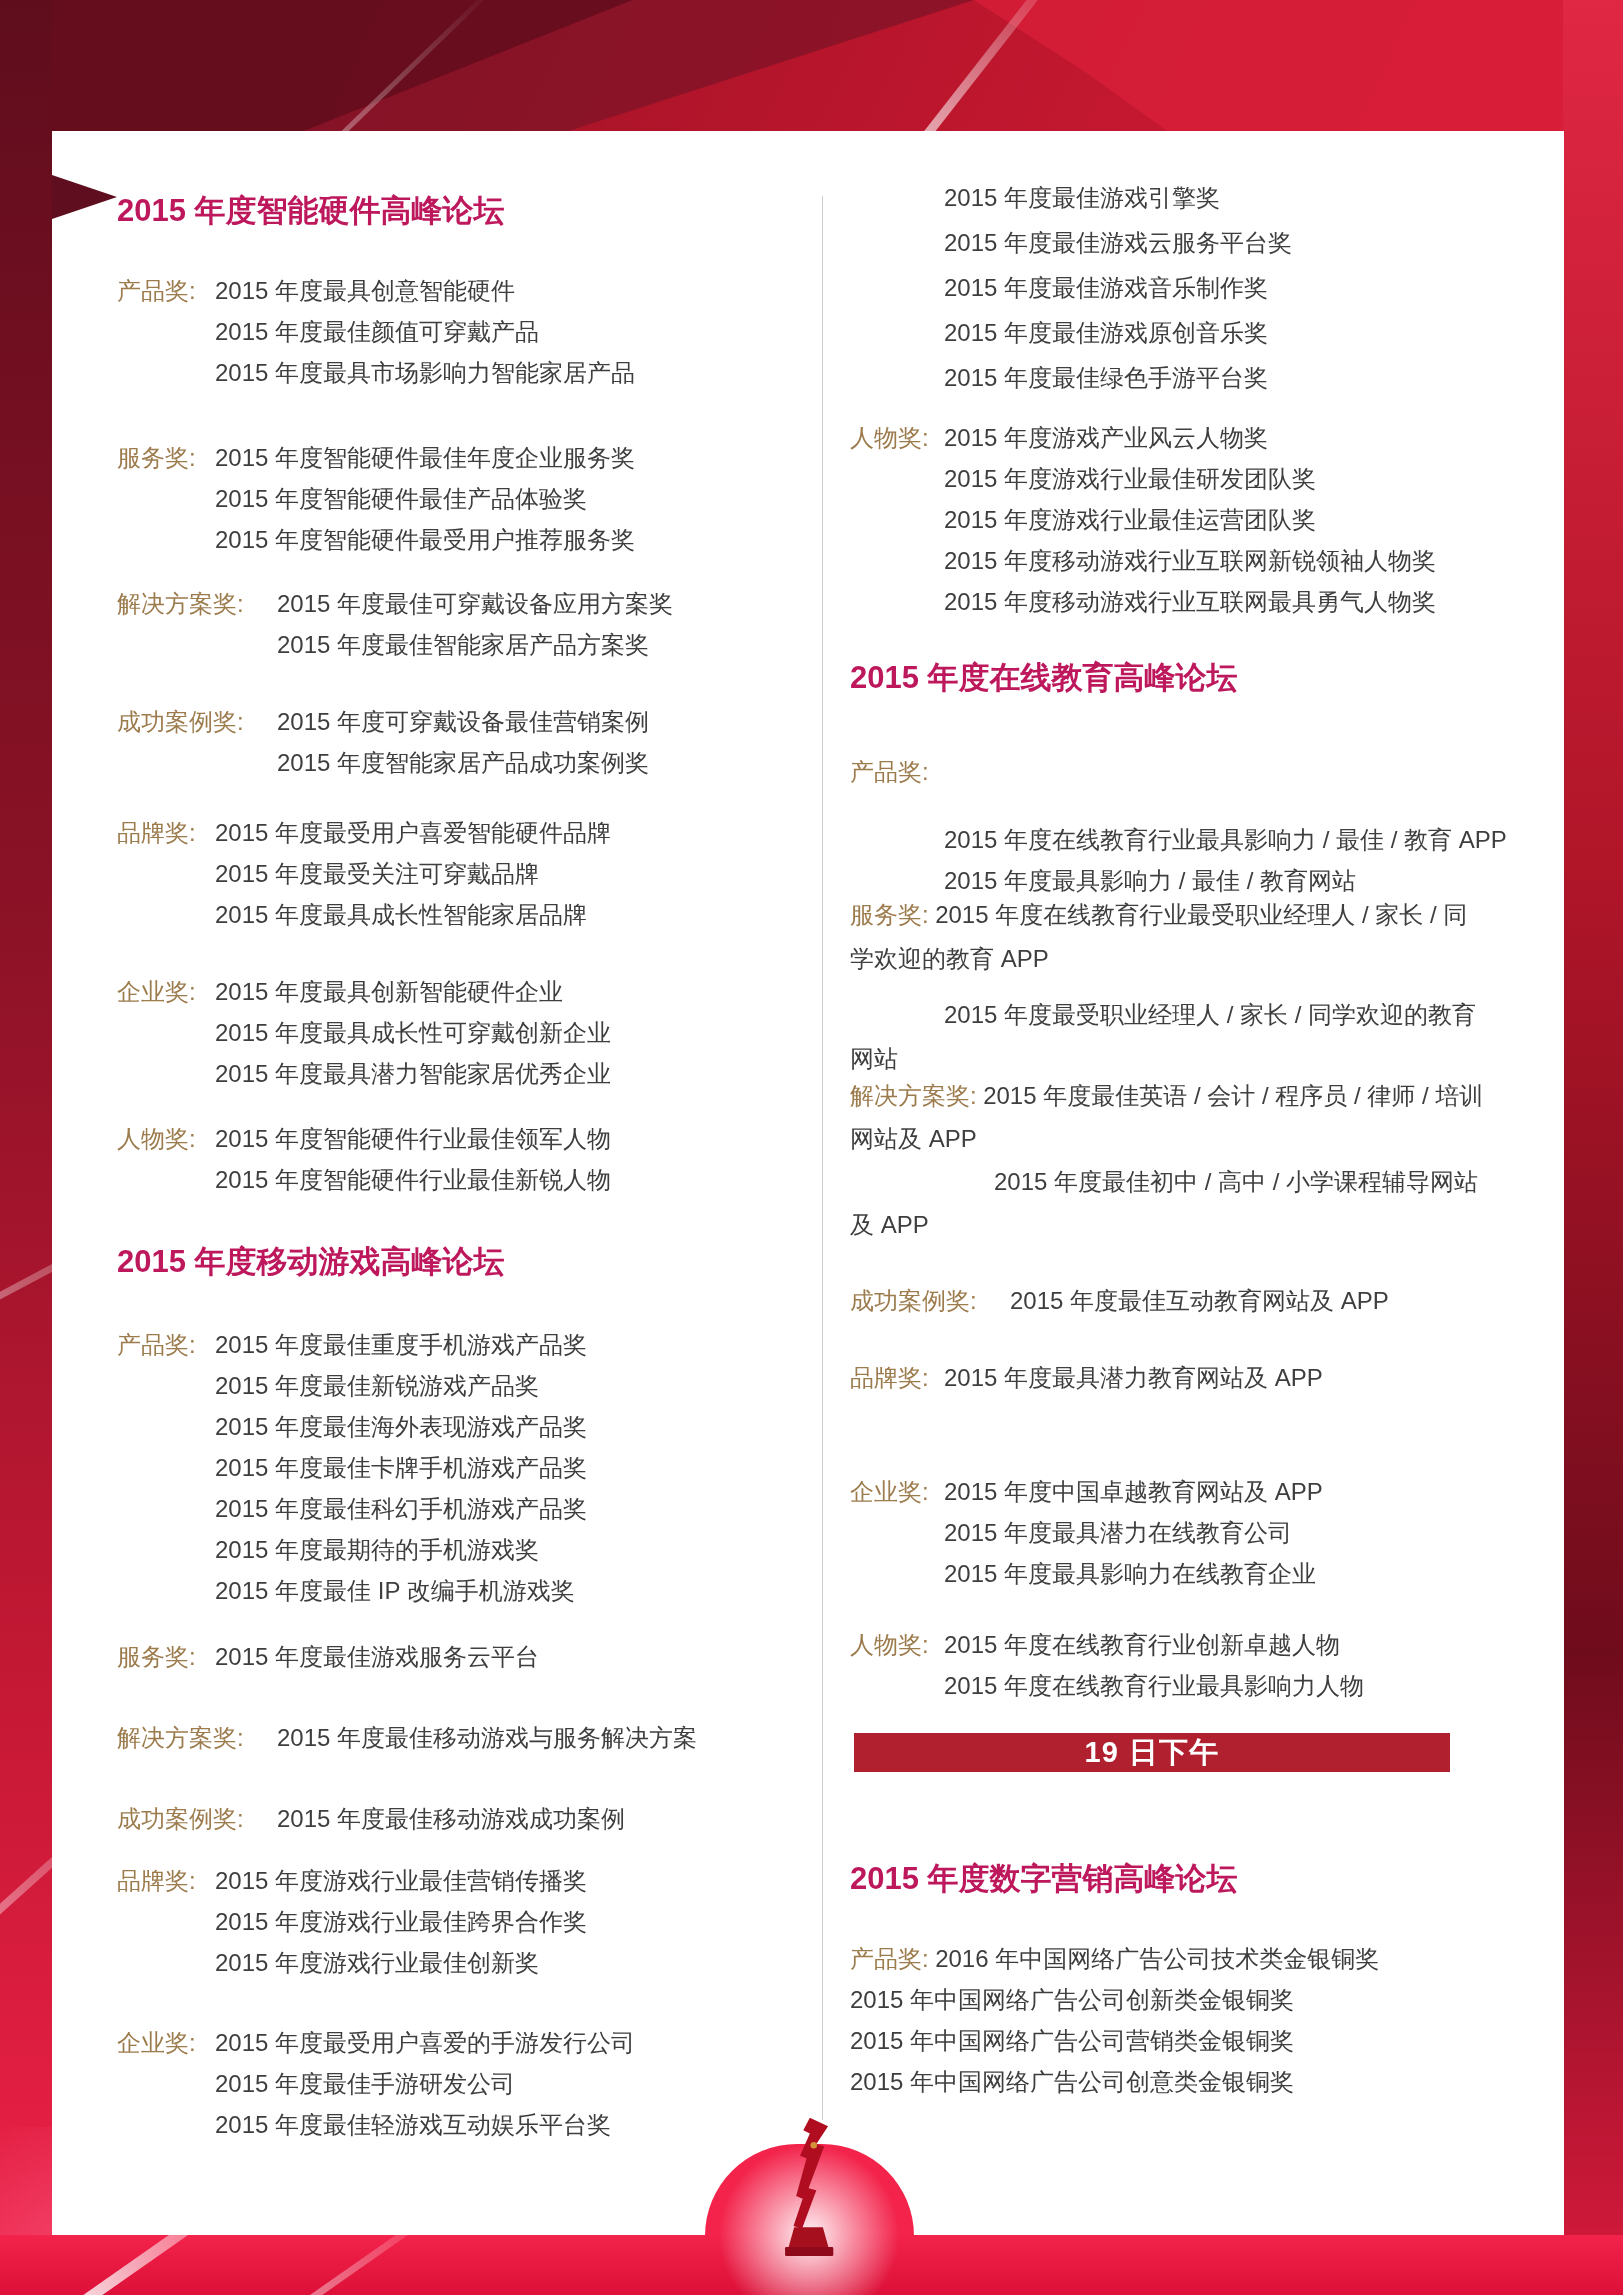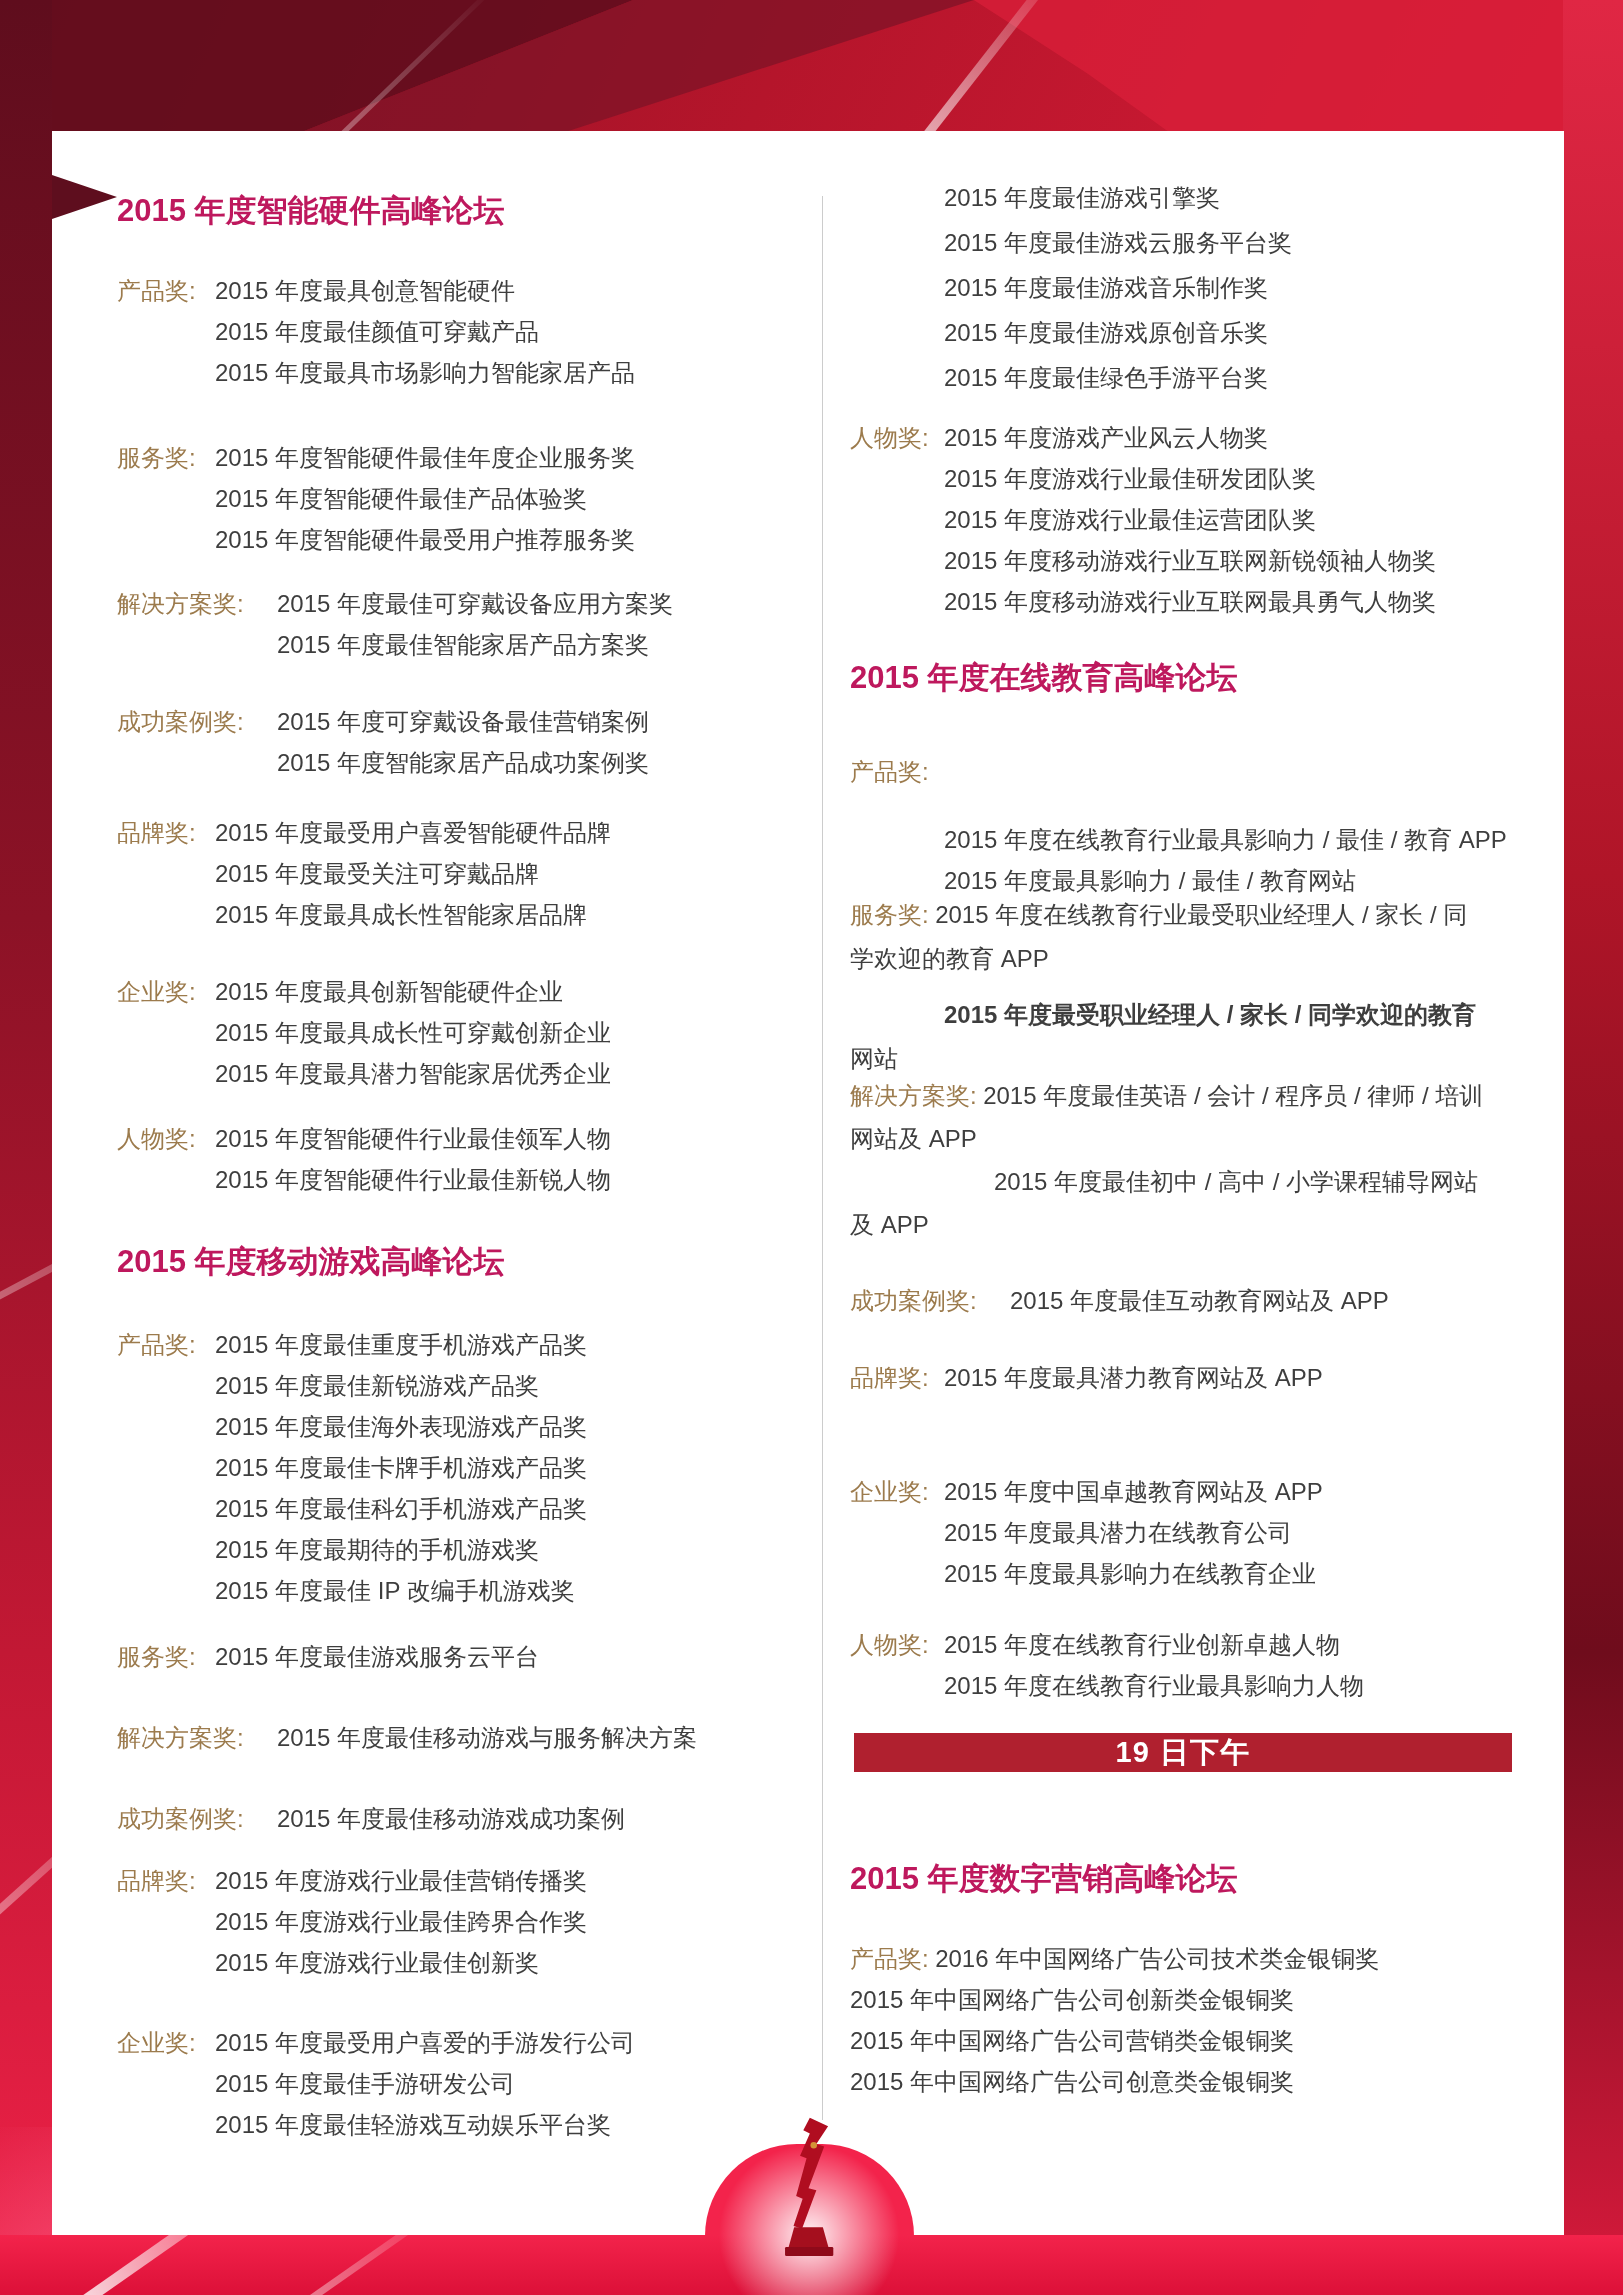--- a/index.html
+++ b/index.html
@@ -37,26 +37,26 @@
   .g.ind143 .items{margin-left:94px;}
   .g.nolabel .items{margin-left:94px;}
   .item,.line{line-height:41px;white-space:nowrap;}
   .lh63 .item{line-height:41px;}
   .lh67 .item,.lh67 .line{line-height:44px;}
   .lh69 .item{line-height:45px;}
   .lh65 .line{line-height:43px;}
   .lines .label{position:static;display:inline;color:#9c7b4d;margin-right:6.5px;}
   .t-ind143{text-indent:94px;}
   .t-ind220{text-indent:144px;}
-  .mt19{margin-top:12.4px;font-weight:bold;}
+  .mt19{margin-top:12.4px;}
 
   .col-left{left:65px;}
   .col-right{left:798px;}
 
-  .banner{position:absolute;left:802px;top:1602px;width:658px;height:39px;background:#b0202f;}
+  .banner{position:absolute;left:802px;top:1602px;width:596px;height:39px;background:#b0202f;}
   .banner span{display:block;text-align:center;line-height:39px;font-size:29px;font-weight:bold;color:#ffffff;letter-spacing:1.3px;white-space:nowrap;}
 
   .band{position:absolute;left:0;top:2235px;width:1623px;height:60px;
         background:linear-gradient(180deg,#f3234b 0%,#dc1038 100%);}
   .dome{position:absolute;left:705px;top:2144px;width:209px;height:92px;background:#f3234b;
         border-radius:105px 105px 0 0;}
   .glow{position:absolute;left:711px;top:2137px;width:196px;height:196px;
         background:radial-gradient(circle,rgba(255,255,255,.95) 0%,rgba(255,255,255,0) 65%);}
   .trophy{position:absolute;left:772px;top:2116px;}
 </style>

